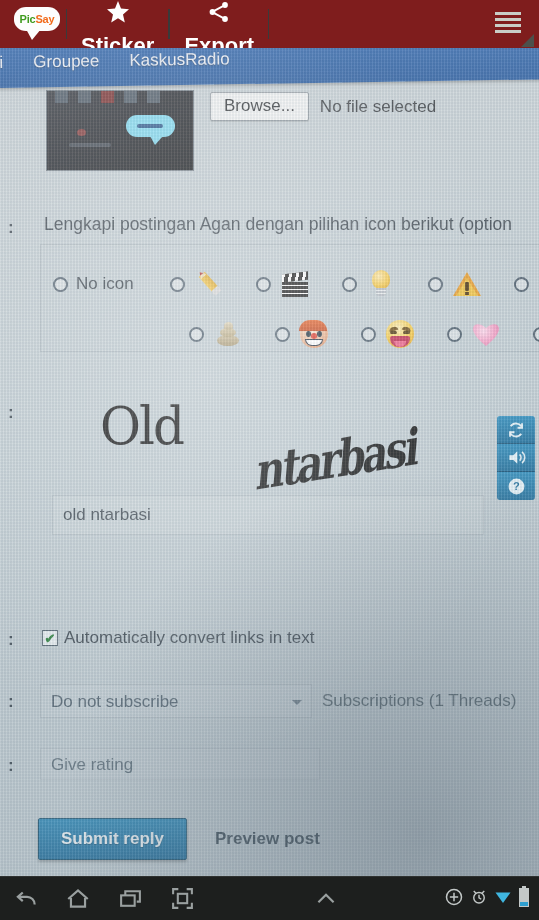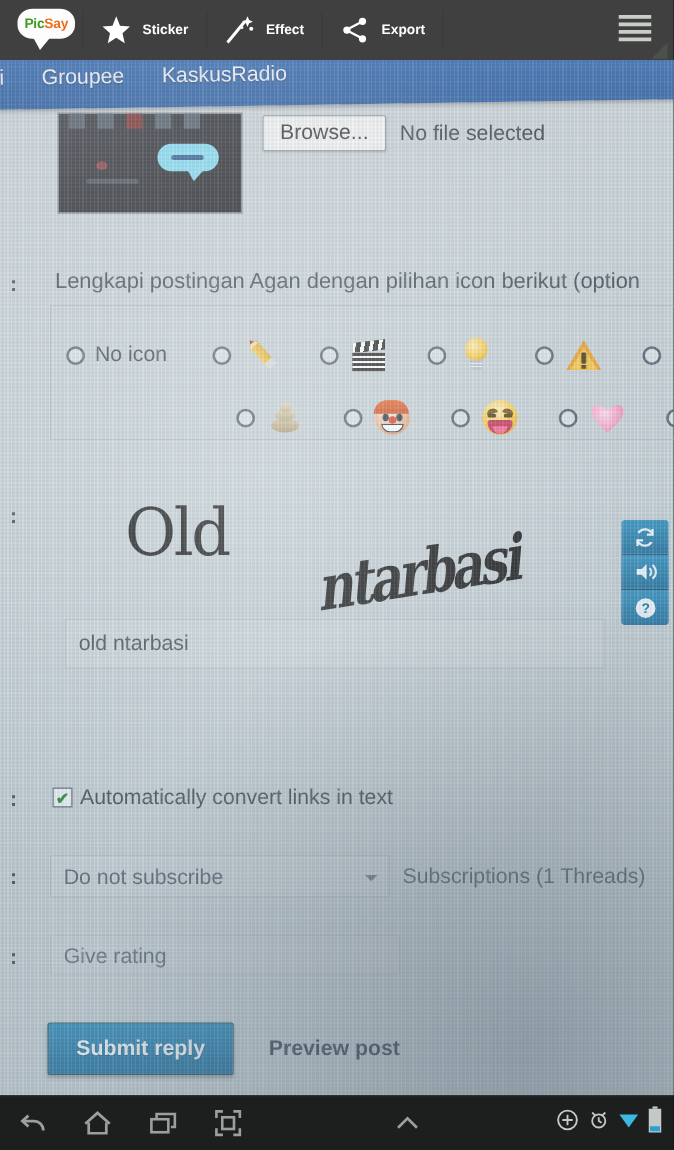--- a/index.html
+++ b/index.html
@@ -7,21 +7,21 @@
     width: 539px; height: 920px;
     background: #000;
     font-family: "Liberation Sans", sans-serif;
     overflow: hidden;
   }
   #root { position: relative; width: 539px; height: 920px; overflow: hidden; }
 
   
   .picsay-bar {
     position: absolute; left: 0; top: 0; width: 539px; height: 48px;
-    background: #404040; display: flex; align-items: center;
+    background: #7f1d1d; display: flex; align-items: center;
   }
   .picsay-logo {
     width: 66px; height: 48px; position: relative; flex: 0 0 66px;
   }
   .bubble {
     position: absolute; left: 14px; top: 7px; width: 46px; height: 24px;
     background: #fdfdfd; border-radius: 12px/11px;
     display: flex; align-items: center; justify-content: center;
     font-size: 11px; font-weight: bold; letter-spacing: -.2px;
   }
@@ -29,21 +29,21 @@
     content: ""; position: absolute; left: 12px; bottom: -9px;
     border-left: 6px solid transparent; border-right: 9px solid transparent;
     border-top: 11px solid #fdfdfd;
   }
   .bub-pic { color: #3f9b1e; }
   .bub-say { color: #f26b1c; }
   .tb-sep { width: 1px; height: 30px; background: #3a3a3a; flex: 0 0 1px; }
   .tb-item {
     display: flex; align-items: center; gap: 9px;
     padding: 0 14px; height: 48px; color: #fff;
-    font-size: 11px; font-weight: bold; white-space: nowrap;
+    font-size: 22px; font-weight: bold; white-space: nowrap; flex-direction: column;
   }
   .tb-ico { display: flex; align-items: center; }
   .tb-hamb {
     margin-left: auto; width: 62px; height: 48px; position: relative;
     display: flex; align-items: center; justify-content: center;
   }
   .hamb-lines { width: 26px; }
   .hamb-lines i {
     display: block; height: 3px; background: #c9cec7; margin-bottom: 3px;
   }
@@ -297,31 +297,20 @@
     <div class="tb-item">
       <span class="tb-ico">
         <svg width="24" height="24" viewBox="0 0 24 24">
             <polygon fill="#ffffff" points="12,1 15,8.6 23,9.2 17,14.5 18.8,22.5 12,18.2 5.2,22.5 7,14.5 1,9.2 9,8.6"></polygon>
           </svg>
       </span>
       <span>Sticker</span>
     </div>
     <div class="tb-sep"></div>
 
-    <div class="tb-item">
-      <span class="tb-ico">
-        <svg width="24" height="24" viewBox="0 0 24 24">
-          <line x1="2" y1="22" x2="16" y2="5" stroke="#fff" stroke-width="2.4"></line>
-          <polygon fill="#fff" points="18,1 19.3,4 22.3,5.3 19.3,6.6 18,9.6 16.7,6.6 13.7,5.3 16.7,4"></polygon>
-          <circle fill="#fff" cx="21" cy="11" r="1.6"></circle>
-            <circle fill="#fff" cx="13.5" cy="10" r="1.2"></circle>
-        </svg>
-      </span>
-      <span>Effect</span>
-    </div>
     <div class="tb-sep"></div>
 
     <div class="tb-item">
       <span class="tb-ico">
         <svg width="24" height="24" viewBox="0 0 24 24">
           <circle cx="18" cy="5" r="2.9" fill="#fff"></circle>
             <circle cx="18" cy="19" r="2.9" fill="#fff"></circle>
             <circle cx="5.5" cy="12" r="2.9" fill="#fff"></circle>
           <line x1="7.6" y1="10.6" x2="16" y2="6.2" stroke="#fff" stroke-width="1.9"></line>
           <line x1="7.6" y1="13.4" x2="16" y2="17.8" stroke="#fff" stroke-width="1.9"></line>

